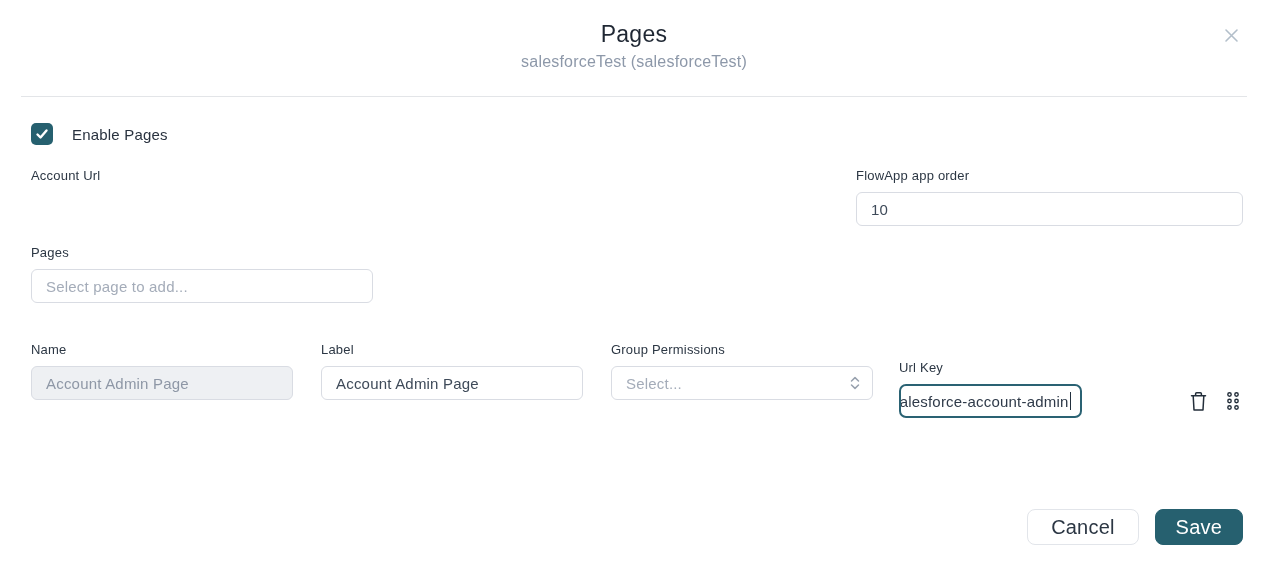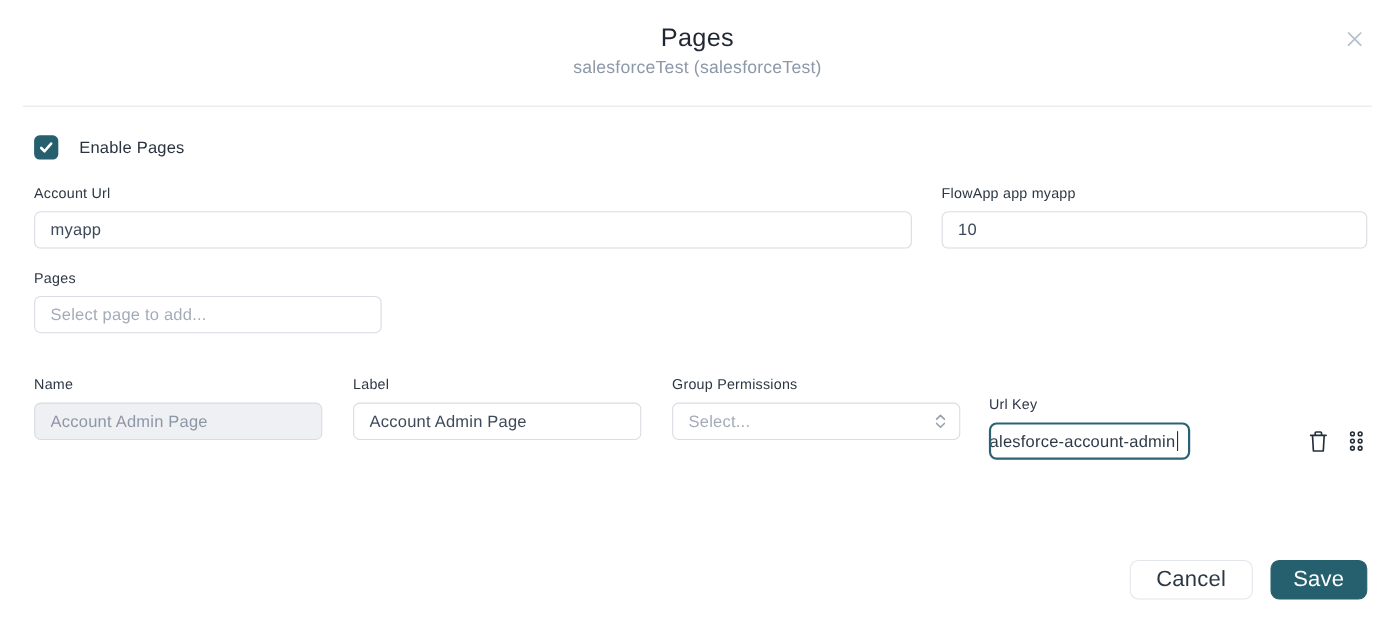--- a/index.html
+++ b/index.html
@@ -23,21 +23,21 @@
   .enable-label { margin-left:19px; font-size:15px; font-weight:500; color:#29323f; letter-spacing:.2px; }
 
   .field-label { font-size:13px; color:#2c3744; letter-spacing:.2px; margin-bottom:9px; display:block; }
   .text-input { height:34px; width:100%; border:1px solid #d9dce3; border-radius:6px; padding:0 14px; font-size:15px; color:#3e4a59; font-family:inherit; letter-spacing:.2px; background:#fff; outline:none; }
   .text-input::placeholder { color:#a4acb9; }
   .text-input:disabled, .text-input.disabled { background:#eef0f3; color:#8e97a6; }
 
   .two-col { margin-top:23px; display:grid; grid-template-columns:1fr 387px; column-gap:27px; }
 
   .pages-field { margin-top:19px; }
-  .pages-field .text-input { width:316px; }
+  .pages-field .text-input { width:342px; }
 
   .page-row { margin-top:21px; display:flex; align-items:center; }
   .fg { flex:none; }
   .fg-name   { width:262px; }
   .fg-label  { width:262px; margin-left:28px; }
   .fg-perm   { width:262px; margin-left:28px; }
   .fg-urlkey { width:183px; margin-left:26px;margin-top:36px; }
 
   .select-wrap { position:relative; }
   .select-wrap .text-input { padding-right:34px; cursor:pointer; }
@@ -86,24 +86,23 @@
               <path d="M2.5 7.5 L5.5 10.5 L11.5 3.5" stroke="#ffffff" stroke-width="2.4" stroke-linecap="round" stroke-linejoin="round" fill="none"></path>
             </svg>
         </span>
       </div>
       <span class="enable-label">Enable Pages</span>
     </div>
 
     <div class="two-col">
       <div class="fg-flow">
         <label class="field-label">Account Url</label>
-        <input type="text" class="text-input" value="myapp" style="">
       </div>
       <div class="fg-order">
-        <label class="field-label">FlowApp app myapp</label>
+        <label class="field-label">FlowApp app order</label>
         <input type="text" class="text-input" value="10" style="">
       </div>
     </div>
 
     <div class="pages-field">
       <label class="field-label">Pages</label>
       <input type="text" class="text-input" placeholder="Select page to add..." style="">
     </div>
 
     <div class="page-row">

